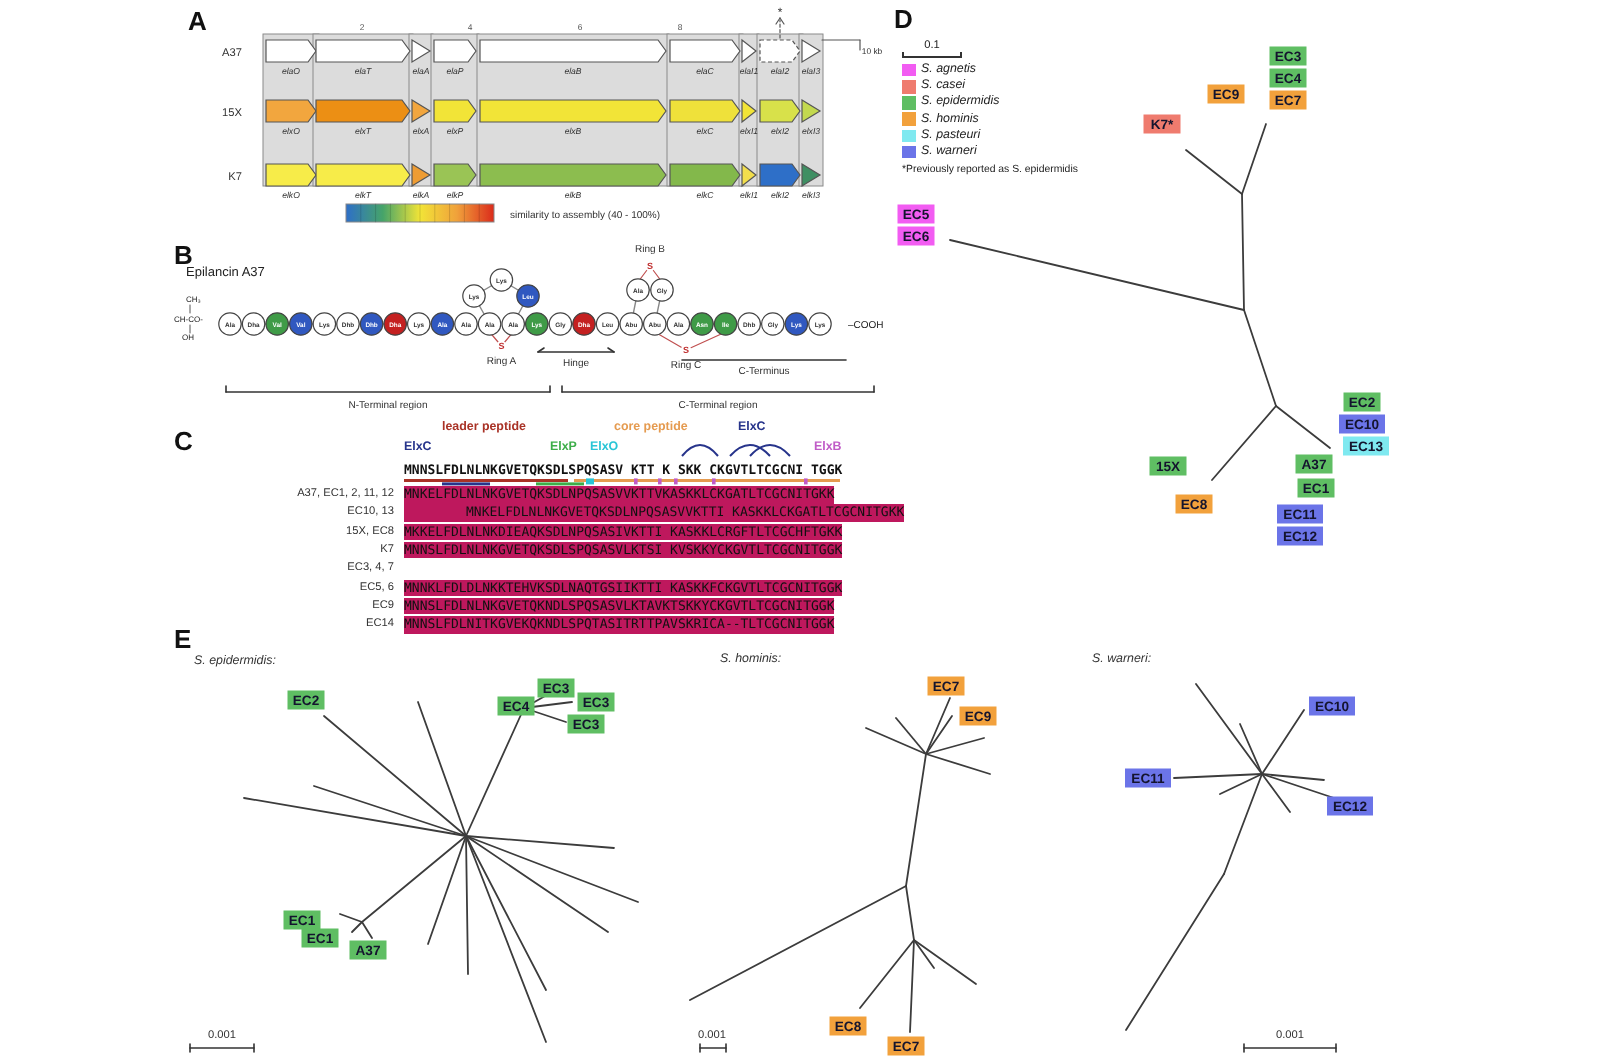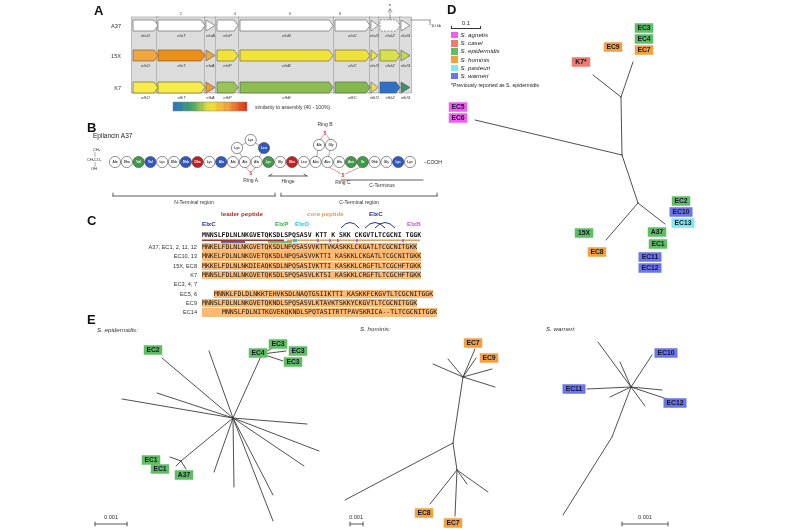--- a/index.html
+++ b/index.html
@@ -4,21 +4,21 @@
 <style>
   html,body{margin:0;padding:0;background:#fff;}
   #fig{position:relative;width:800px;height:530px;background:#fff;overflow:hidden;
        font-family:"Liberation Sans",sans-serif;color:#1a1a1a;}
   .plabel{position:absolute;font-weight:bold;font-size:13px;color:#111;}
   svg{position:absolute;overflow:visible;}
   #panelC{position:absolute;left:69px;top:210px;width:370px;height:112px;font-size:6.5px;}
   .clabel{position:absolute;width:128px;text-align:right;font-size:5.6px;color:#333;
           font-family:"Liberation Sans",sans-serif;}
   .cseq{position:absolute;left:133px;font-family:"DejaVu Sans Mono",monospace;font-size:6.5px;
-        letter-spacing:0px;background:#fdba74;color:#111;white-space:pre;line-height:8.6px;}
+        letter-spacing:0px;background:#be185d;color:#111;white-space:pre;line-height:8.6px;}
   .cseq.bold{background:transparent;font-weight:bold;}
   .cann{position:absolute;font-size:6.2px;font-weight:bold;}
   #legendD{position:absolute;left:451px;top:20px;width:130px;}
   .lrow{display:flex;align-items:center;height:8.2px;}
   .lsw{width:6.5px;height:6.5px;margin-right:3px;flex:0 0 auto;}
   .lname{font-style:italic;font-size:6.2px;color:#222;line-height:8px;}
   .lnote{font-size:5.2px;color:#222;margin-top:2px;}
   .lscale{font-size:5.6px;color:#222;width:30px;text-align:center;}
   .lbar{width:28px;border-bottom:1px solid #333;height:2px;margin-bottom:2px;
         border-left:1px solid #333;border-right:1px solid #333;}
@@ -252,32 +252,32 @@
         <rect x="287" y="29.2" width="1.8" height="3" fill="#C05CC7"></rect>
         <rect x="333" y="29.2" width="1.8" height="3" fill="#C05CC7"></rect>
         <path d="M272,18 Q281,7 290,18" fill="none" stroke="#27348B" stroke-width="1"></path>
         <path d="M296,18 Q306,7 316,18" fill="none" stroke="#27348B" stroke-width="1"></path>
         <path d="M306,18 Q316,7 326,18" fill="none" stroke="#27348B" stroke-width="1"></path>
       </svg>
       <div class="cseq bold" style="top: 21px;">MNNSLFDLNLNKGVETQKSDLSPQSASV KTT K SKK CKGVTLTCGCNI TGGK</div>
       <div class="clabel" style="left: 0px; top: 34px;">A37, EC1, 2, 11, 12</div>
       <div class="cseq" style="top: 33px;">MNKELFDLNLNKGVETQKSDLNPQSASVVKTTVKASKKLCKGATLTCGCNITGKK</div>
       <div class="clabel" style="left: 0px; top: 43.3px;">EC10, 13</div>
-      <div class="cseq" style="top: 42.3px;">MNKELFDLNLNKGVETQKSDLNPQSASVVKTTI KASKKLCKGATLTCGCNITGKK</div>
+      <div class="cseq" style="top: 42.3px; padding-left: 31px;">MNKELFDLNLNKGVETQKSDLNPQSASVVKTTI KASKKLCKGATLTCGCNITGKK</div>
       <div class="clabel" style="left: 0px; top: 52.6px;">15X, EC8</div>
       <div class="cseq" style="top: 51.6px;">MKKELFDLNLNKDIEAQKSDLNPQSASIVKTTI KASKKLCRGFTLTCGCHFTGKK</div>
       <div class="clabel" style="left: 0px; top: 61.9px;">K7</div>
-      <div class="cseq" style="top: 60.9px;">MNNSLFDLNLNKGVETQKSDLSPQSASVLKTSI KASKKLCRGFTLTCGCHFTGKK</div>
+      <div class="cseq" style="top: 60.9px;">MNNSLFDLNLNKGVETQKSDLSPQSASVLKTSI KVSKKYCKGVTLTCGCNITGGK</div>
       <div class="clabel" style="left: 0px; top: 71.2px;">EC3, 4, 7</div>
       <div class="clabel" style="left: 0px; top: 80.5px;">EC5, 6</div>
-      <div class="cseq" style="top: 79.5px; margin-left: 12px;">MNNKLFDLDLNKKTEHVKSDLNAQTGSIIKTTI KASKKFCKGVTLTCGCNITGGK</div>
+      <div class="cseq" style="top: 79.5px;">MNNKLFDLDLNKKTEHVKSDLNAQTGSIIKTTI KASKKFCKGVTLTCGCNITGGK</div>
       <div class="clabel" style="left: 0px; top: 89.8px;">EC9</div>
       <div class="cseq" style="top: 88.8px;">MNNSLFDLNLNKGVETQKNDLSPQSASVLKTAVKTSKKYCKGVTLTCGCNITGGK</div>
       <div class="clabel" style="left: 0px; top: 99.1px;">EC14</div>
-      <div class="cseq" style="top: 98.1px; padding-left: 20px;">MNNSLFDLNITKGVEKQKNDLSPQTASITRTTPAVSKRICA--TLTCGCNITGGK</div>
+      <div class="cseq" style="top: 98.1px;">MNNSLFDLNITKGVEKQKNDLSPQTASITRTTPAVSKRICA--TLTCGCNITGGK</div>
     </div>
 
   <div class="plabel" style="left:447px;top:2px">D</div>
   <svg id="svgD" style="left:445px;top:0" width="355" height="300" viewBox="0 0 355 300">
       <line x1="176" y1="97" x2="148" y2="75" stroke="#3c3c3c" stroke-width="0.9" stroke-linecap="round" stroke-dasharray="none"></line>
       <line x1="176" y1="97" x2="188" y2="62" stroke="#3c3c3c" stroke-width="0.9" stroke-linecap="round" stroke-dasharray="none"></line>
       <line x1="176" y1="97" x2="177" y2="155" stroke="#3c3c3c" stroke-width="0.9" stroke-linecap="round" stroke-dasharray="none"></line>
       <line x1="177" y1="155" x2="30" y2="120" stroke="#3c3c3c" stroke-width="0.9" stroke-linecap="round" stroke-dasharray="none"></line>
       <line x1="177" y1="155" x2="193" y2="203" stroke="#3c3c3c" stroke-width="0.9" stroke-linecap="round" stroke-dasharray="none"></line>
       <line x1="193" y1="203" x2="161" y2="240" stroke="#3c3c3c" stroke-width="0.9" stroke-linecap="round" stroke-dasharray="none"></line>

